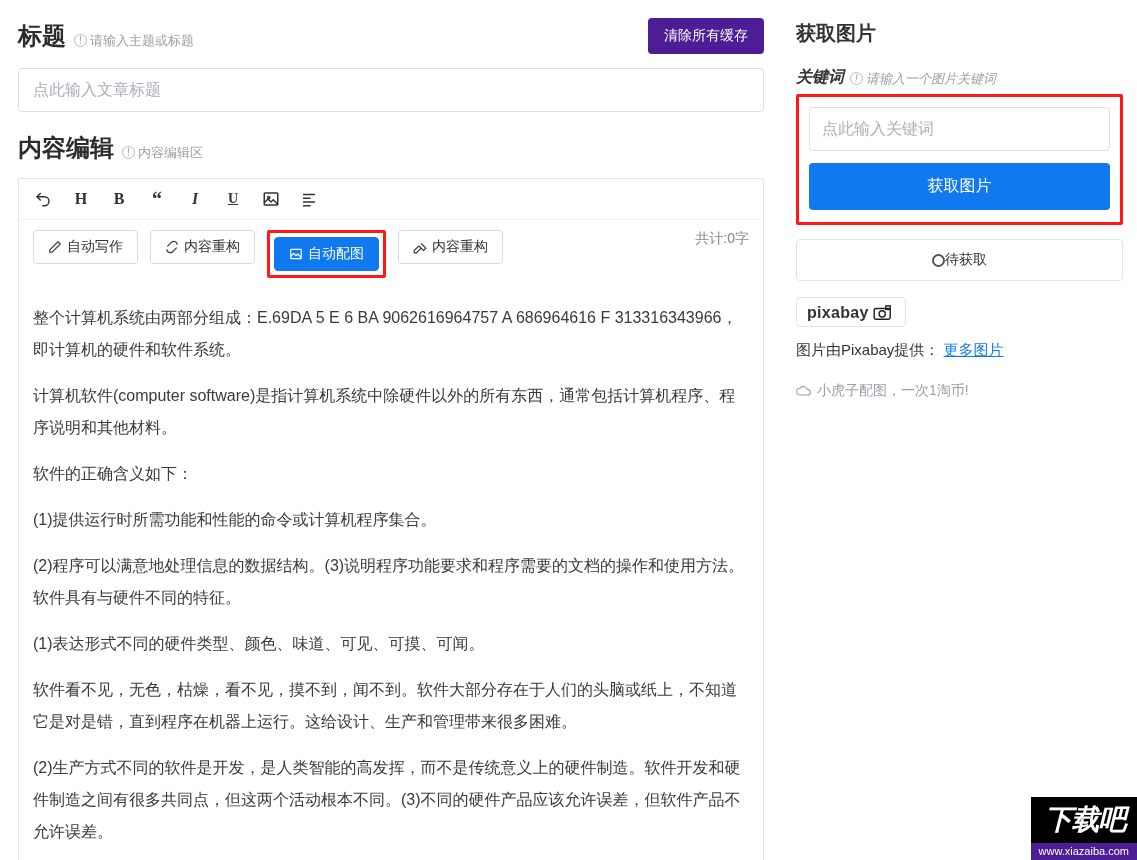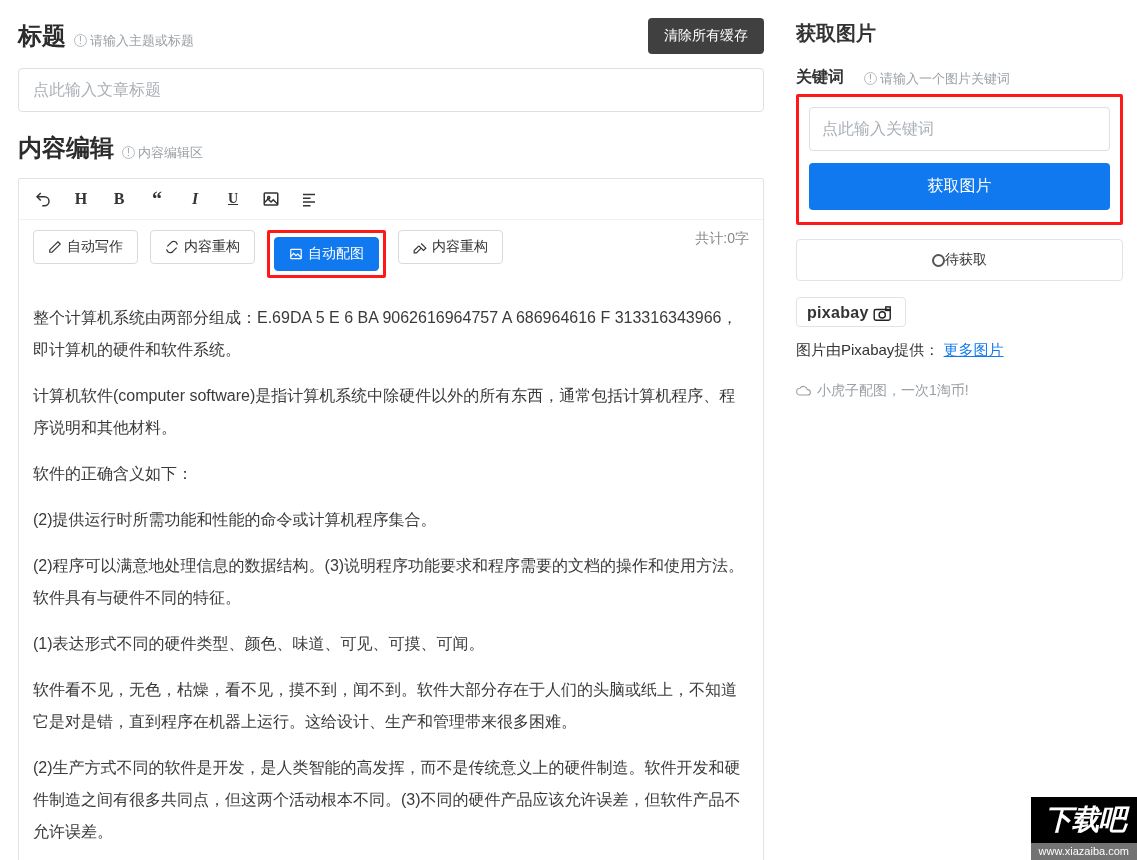--- a/index.html
+++ b/index.html
@@ -7,21 +7,21 @@
 .container { display: flex; width: 1137px; height: 656px; }
 .main { flex: 1; padding: 18px 18px 0 18px; min-width: 0; }
 .sidebar { width: 355px; padding: 20px 14px 0 14px; }
 
 .section-header { display: flex; align-items: center; justify-content: space-between; margin-bottom: 14px; }
 .section-title-wrap { display: flex; align-items: baseline; gap: 8px; }
 .section-title { font-size: 24px; font-weight: 700; color: #2c2c2c; }
 .section-hint { font-size: 13px; color: #9aa0a6; display: inline-flex; align-items: center; gap: 3px; }
 .hint-icon { display: inline-block; width: 13px; height: 13px; border: 1px solid #b8bcc1; border-radius: 50%; font-size: 10px; line-height: 11px; text-align: center; color: #9aa0a6; }
 
-.btn-primary { background: #404040; color: #fff; border: none; border-radius: 4px; padding: 9px 16px; font-size: 14px; cursor: pointer; }
+.btn-primary { background: #4c1d95; color: #fff; border: none; border-radius: 4px; padding: 9px 16px; font-size: 14px; cursor: pointer; }
 .btn-primary-lg { background: #1179ef; color: #fff; border: none; border-radius: 4px; padding: 13px 0; font-size: 16px; cursor: pointer; width: 100%; text-align: center; }
 
 .title-input { width: 100%; border: 1px solid #dcdfe6; border-radius: 4px; padding: 12px 14px; font-size: 16px; color: #555; }
 .title-input::placeholder { color: #aab0b7; }
 
 .editor-box { border: 1px solid #e0e3e8; border-radius: 2px; margin-top: 14px; }
 .toolbar-row1 { display: flex; align-items: center; gap: 18px; padding: 10px 14px; border-bottom: 1px solid #f0f2f5; }
 .tb-icon { color: #333; cursor: pointer; display: inline-flex; align-items: center; justify-content: center; width: 20px; height: 20px; }
 .tb-icon svg { width: 18px; height: 18px; }
 .tb-txt { font-family: Georgia, serif; font-size: 16px; font-weight: 600; }
@@ -30,42 +30,42 @@
 .btn-outline { border: 1px solid #d7dbe0; background: #fff; border-radius: 4px; padding: 7px 14px; font-size: 14px; color: #333; cursor: pointer; display: inline-flex; align-items: center; gap: 5px; }
 .btn-outline svg, .btn-active svg { width: 14px; height: 14px; }
 .btn-active { border: 1px solid #1179ef; background: #1179ef; color: #fff; border-radius: 4px; padding: 7px 14px; font-size: 14px; cursor: pointer; display: inline-flex; align-items: center; gap: 5px; }
 .highlight-box { border: 3px solid #ff1818; border-radius: 2px; padding: 4px; display: inline-flex; }
 .count-text { margin-left: auto; color: #888; font-size: 14px; }
 
 .content-area { padding: 14px 14px 8px 14px; line-height: 2; font-size: 16px; color: #3a3a3a; }
 .content-area p { margin-bottom: 14px; }
 
 .side-title { font-size: 20px; font-weight: 700; margin-bottom: 20px; }
-.side-label-row { display: flex; align-items: baseline; gap: 20px; margin-bottom: 0; }
+.side-label-row { display: flex; align-items: baseline; gap: 6px; margin-bottom: 0; font-style: italic; }
 .side-label { font-size: 16px; font-weight: 700; }
 
 .keyword-block { border: 3px solid #ff1818; border-radius: 2px; padding: 10px 10px 12px 10px; margin-top: 6px; margin-bottom: 14px; }
 .kw-input { width: 100%; border: 1px solid #dcdfe6; border-radius: 4px; padding: 12px 12px; font-size: 16px; margin-bottom: 12px; }
 .kw-input::placeholder { color: #aab0b7; }
 
 .pending-box { border: 1px solid #e0e3e8; border-radius: 4px; padding: 11px 0; text-align: center; color: #333; display: flex; align-items: center; justify-content: center; margin-bottom: 16px; }
 .circle-icon { width: 13px; height: 13px; border: 2px solid #555; border-radius: 50%; display: inline-block; }
 
-.pixabay-badge { border: 1px solid #e0e3e8; border-radius: 4px; padding: 6px 10px 4px 10px; display: inline-flex; align-items: flex-end; gap: 4px; font-size: 16px; margin-bottom: 14px; }
+.pixabay-badge { border: 1px solid #e0e3e8; border-radius: 4px; padding: 6px 10px 4px 10px; display: inline-flex; align-items: center; gap: 4px; font-size: 16px; margin-bottom: 14px; }
 .pixabay-badge .brand { font-weight: 600; letter-spacing: 0.3px; }
 
 .credit-line { font-size: 15px; color: #333; margin-bottom: 22px; }
 .credit-line a { color: #1179ef; }
 
 .footer-note { font-size: 14px; color: #9aa0a6; display: flex; align-items: center; gap: 5px; }
 .cloud-icon { width: 16px; height: 12px; }
 
 .watermark { position: absolute; right: 0; bottom: 0; }
 .watermark-top { background: #000; color: #fff; font-size: 28px; font-weight: 900; padding: 4px 8px 4px 14px; font-style: italic; letter-spacing: -1px; }
-.watermark-bot { background: #737373; color: #fff; font-size: 11px; padding: 2px 8px 3px 8px; text-align: right; }
+.watermark-bot { background: #4c1d95; color: #fff; font-size: 11px; padding: 2px 8px 3px 8px; text-align: right; }
 .root { position: relative; width: 1137px; height: 860px; overflow: hidden; }
 </style>
 </head>
 <body>
 
 <div class="root">
 <div class="container">
   <div class="main">
     <div class="section-header">
       <div class="section-title-wrap">
@@ -150,21 +150,21 @@
               </svg>
           <span>内容重构</span>
         </button>
         <span class="count-text">共计:0字</span>
       </div>
 
       <div class="content-area" id="content-area">
             <p>整个计算机系统由两部分组成：E.69DA 5 E 6 BA 9062616964757 A 686964616 F 313316343966，即计算机的硬件和软件系统。</p>
             <p>计算机软件(computer software)是指计算机系统中除硬件以外的所有东西，通常包括计算机程序、程序说明和其他材料。</p>
             <p>软件的正确含义如下：</p>
-            <p>(2)提供运行时所需功能和性能的命令或计算机程序集合。</p>
+            <p>(1)提供运行时所需功能和性能的命令或计算机程序集合。</p>
             <p>(2)程序可以满意地处理信息的数据结构。(3)说明程序功能要求和程序需要的文档的操作和使用方法。软件具有与硬件不同的特征。</p>
             <p>(1)表达形式不同的硬件类型、颜色、味道、可见、可摸、可闻。</p>
             <p>软件看不见，无色，枯燥，看不见，摸不到，闻不到。软件大部分存在于人们的头脑或纸上，不知道它是对是错，直到程序在机器上运行。这给设计、生产和管理带来很多困难。</p>
             <p>(2)生产方式不同的软件是开发，是人类智能的高发挥，而不是传统意义上的硬件制造。软件开发和硬件制造之间有很多共同点，但这两个活动根本不同。(3)不同的硬件产品应该允许误差，但软件产品不允许误差。</p>
           </div>
     </div>
   </div>
 
   <div class="sidebar">
     <div class="side-title">获取图片</div>

